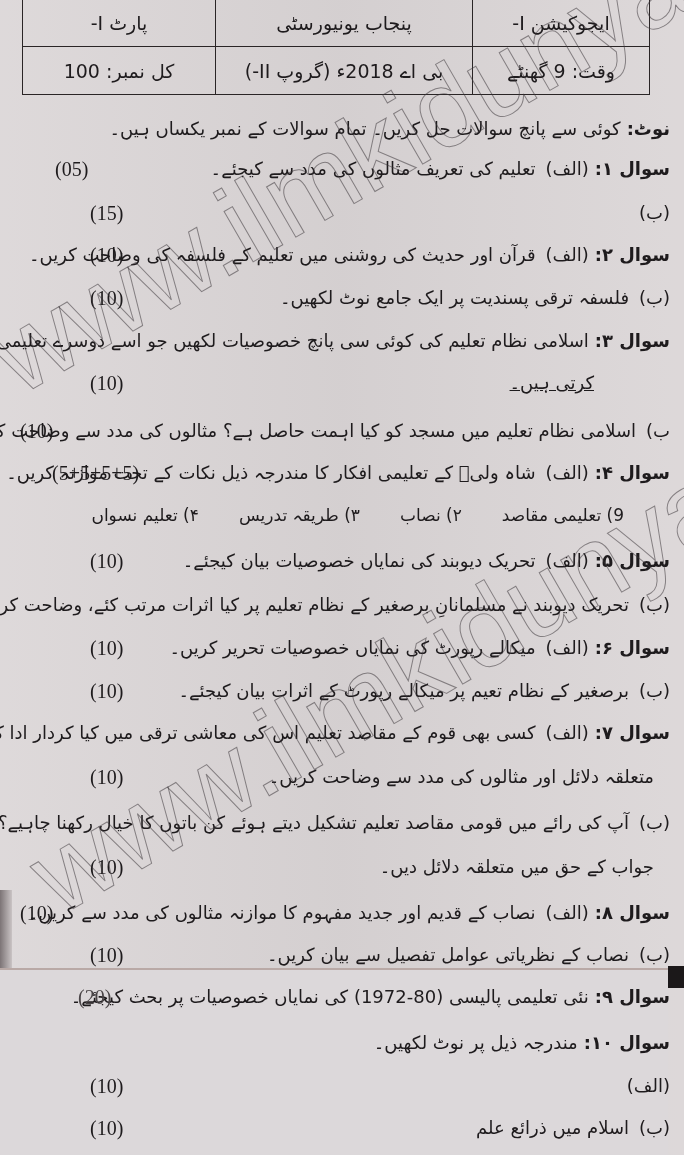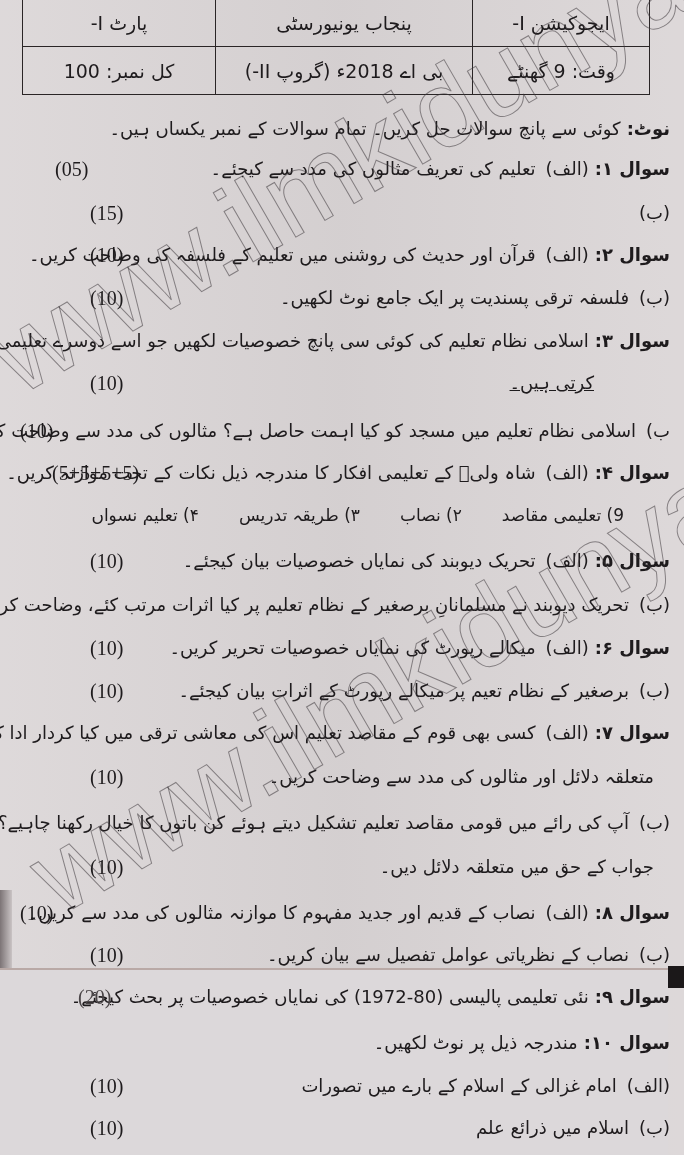--- a/index.html
+++ b/index.html
@@ -208,21 +208,20 @@
   </div>
 <div class="marks" style="left:78px;top:986px;color:#4a4547;">(20)</div>
 
 <div class="line" style="top:1032px;">
     <span class="q">سوال ۱۰:</span>
     <span>مندرجہ ذیل پر نوٹ لکھیں۔</span>
   </div>
 
 <div class="line" style="top:1075px;">
     <span class="part">(الف)</span>
-    <span>امام غزالی کے اسلام کے بارے میں تصورات</span>
   </div>
 <div class="marks" style="left:90px;top:1075px;">(10)</div>
 
 <div class="line" style="top:1117px;">
     <span class="part">(ب)</span>
     <span>اسلام میں ذرائع علم</span>
   </div>
 <div class="marks" style="left:90px;top:1117px;">(10)</div>
 
 <div class="watermark" style="left:0px;top:300px;transform:rotate(-30deg);">www.ilmkidunya.com</div>

